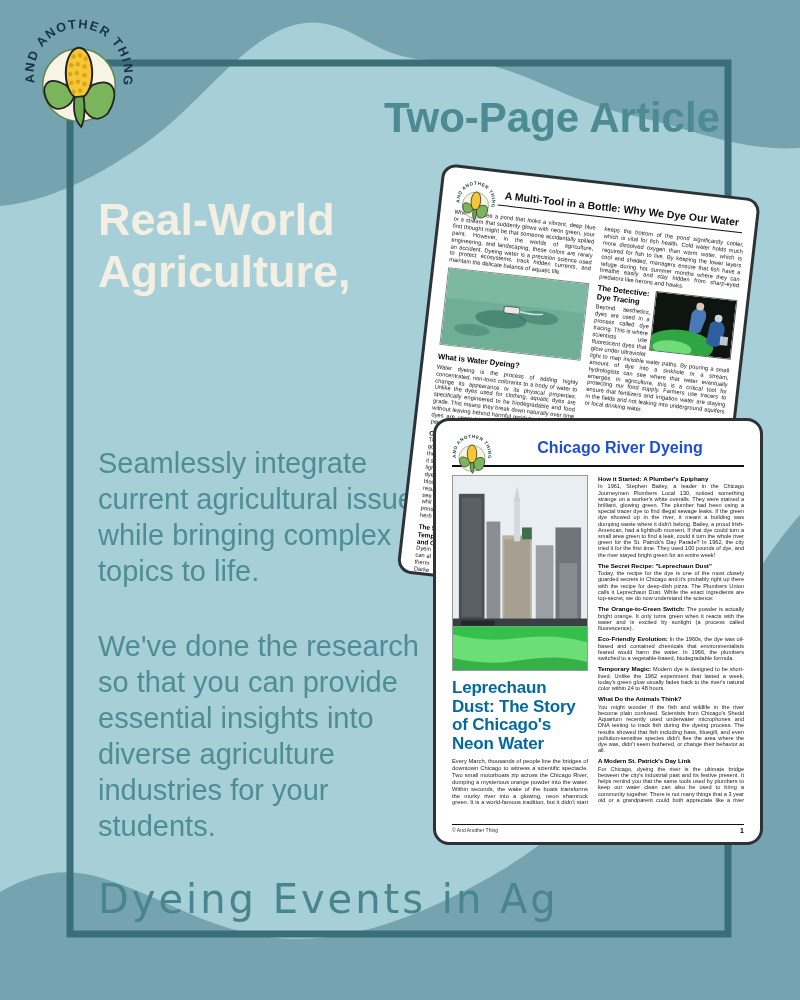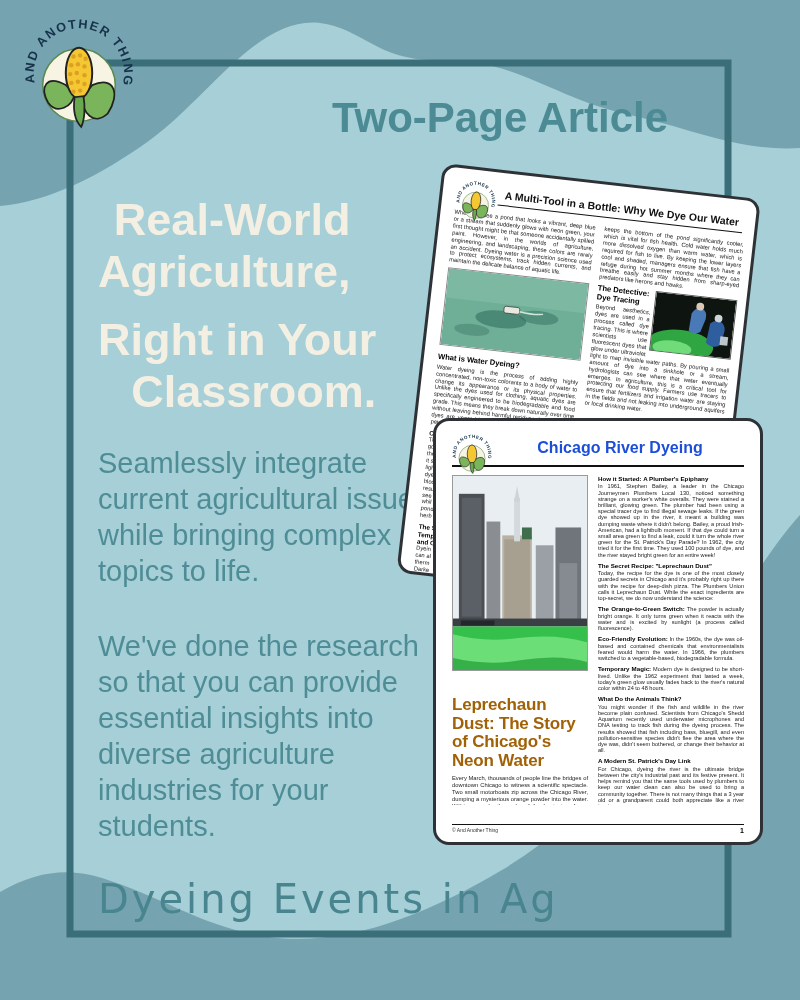--- a/index.html
+++ b/index.html
@@ -3,33 +3,33 @@
 <meta charset="utf-8">
 <style>
   html,body{margin:0;padding:0;}
   #canvas{position:relative;width:800px;height:1000px;overflow:hidden;
     background:#a6cfd7;font-family:"Liberation Sans",sans-serif;}
   #bg-svg{position:absolute;left:0;top:0;z-index:0;}
   .pre{white-space:pre-line;}
 
   
   .hero{position:absolute;left:98px;z-index:1;color:#f3efe2;font-weight:bold;
-    font-size:45px;line-height:52px;letter-spacing:0px;text-align:right;}
+    font-size:45px;line-height:52px;letter-spacing:0px;}
   #hero1{top:194px;}
   #hero2{top:314px;}
   .pitch{position:absolute;left:98px;width:340px;z-index:1;color:#4f8d96;
     font-size:29px;line-height:36px;}
   #pitch1{top:445px;}
   #pitch2{top:628px;}
   #series{position:absolute;left:98px;top:876px;z-index:1;color:#49858f;
     font-family:"DejaVu Sans",sans-serif;font-weight:normal;
     font-size:40px;letter-spacing:3px;}
 
-  #tagline{position:absolute;left:332px;top:94px;width:370px;z-index:1;
-    text-align:left;color:#4c8b94;font-weight:bold;font-size:42px;}
+  #tagline{position:absolute;left:350px;top:94px;width:370px;z-index:1;
+    text-align:right;color:#4c8b94;font-weight:bold;font-size:42px;}
 
   
   #brand-logo{position:absolute;left:24px;top:14px;width:110px;height:118px;z-index:6;}
 
   
   .sheet{position:absolute;background:#ffffff;border:3px solid #2e3236;
     border-radius:14px;box-sizing:border-box;overflow:hidden;}
   #page1{left:443px;top:163px;width:320px;height:412px;z-index:2;
     transform:rotate(6.5deg);transform-origin:0 0;}
   #page2{left:433px;top:418px;width:330px;height:427px;z-index:3;border-radius:16px;}
@@ -53,22 +53,22 @@
   .frag-h{font-weight:bold;color:#000;margin-top:4px;font-size:6.4px;line-height:7.4px;}
 
   
   .p2-title{margin:18px 16px 0 60px;font-size:16px;font-weight:bold;color:#1d4ed8;
     text-align:center;white-space:nowrap;}
   .p2-rule{border-bottom:2px solid #111;margin:8px 16px 0;}
   .p2-cols{display:flex;gap:10px;padding:8px 16px 0;height:330px;overflow:hidden;}
   .p2-colL{width:136px;flex:none;}
   .p2-colR{flex:1;font-size:5.6px;line-height:6.2px;color:#222;text-align:justify;}
   .p2-photo{width:136px;height:196px;border:1px solid #9a9a9a;box-sizing:border-box;}
-  .p2-feature-h{font-size:17px;line-height:18.5px;font-weight:bold;color:#a16207;
-    margin-top:21px;letter-spacing:-0.2px;}
+  .p2-feature-h{font-size:17px;line-height:18.5px;font-weight:bold;color:#0369a1;
+    margin-top:4px;letter-spacing:-0.2px;}
   .p2-feature-t{font-size:5.8px;line-height:6.9px;color:#222;text-align:justify;margin-top:5px;}
   .sec{margin-bottom:4px;}
   .sec-h{font-size:6.2px;line-height:7.4px;font-weight:bold;color:#000;margin-bottom:1px;}
   .runin .sec-h{display:inline;}
   .runin .sec-t{display:inline;}
   .p2-footer{position:absolute;left:16px;right:16px;bottom:8px;border-top:1.5px solid #111;
     display:flex;justify-content:space-between;padding-top:2px;background:#fff;}
   .p2-foot-left{font-size:5px;color:#333;}
   .p2-foot-page{font-size:7px;font-weight:bold;color:#000;}
 </style>
@@ -112,22 +112,20 @@
         <circle cx="45" cy="70" r="2"></circle>
           <circle cx="51" cy="69" r="2"></circle>
       </g>
       <path d="M46,75 C44,90 48,98 52,102 C55,96 56,84 54,74 Z" fill="#6aa84f" stroke="#222" stroke-width="1.6"></path>
     </g>
   </svg>
 
   <div id="tagline">Two-Page Article</div>
   <div id="hero1" class="hero pre">Real-World
 Agriculture,</div>
-  <div id="hero2" class="hero pre">Right in Your
-Classroom.</div>
   <div id="pitch1" class="pitch">Seamlessly integrate current agricultural issues while bringing complex topics to life.</div>
   <div id="pitch2" class="pitch">We've done the research so that you can provide essential insights into diverse agriculture industries for your students.</div>
   <div id="series">Dyeing Events in Ag</div>
 
   <div id="page1" class="sheet">
     <svg class="mini-logo" viewBox="0 0 100 106">
       <path id="arc2" d="M 11,66 A 41,41 0 1 1 89,66" fill="none"></path>
       <text font-size="11.5" font-weight="bold" fill="#16324a" letter-spacing="1.5" font-family="Liberation Sans, sans-serif"><textPath href="#arc2" startOffset="4">AND ANOTHER THING</textPath></text>
       <circle cx="50" cy="64" r="33" fill="#f8f4e4" stroke="#5b8a50" stroke-width="1.4"></circle>
       <path d="M38,64 C20,54 14,66 22,80 C30,91 44,84 46,72 Z" fill="#7ab55c" stroke="#222" stroke-width="1.6"></path>

